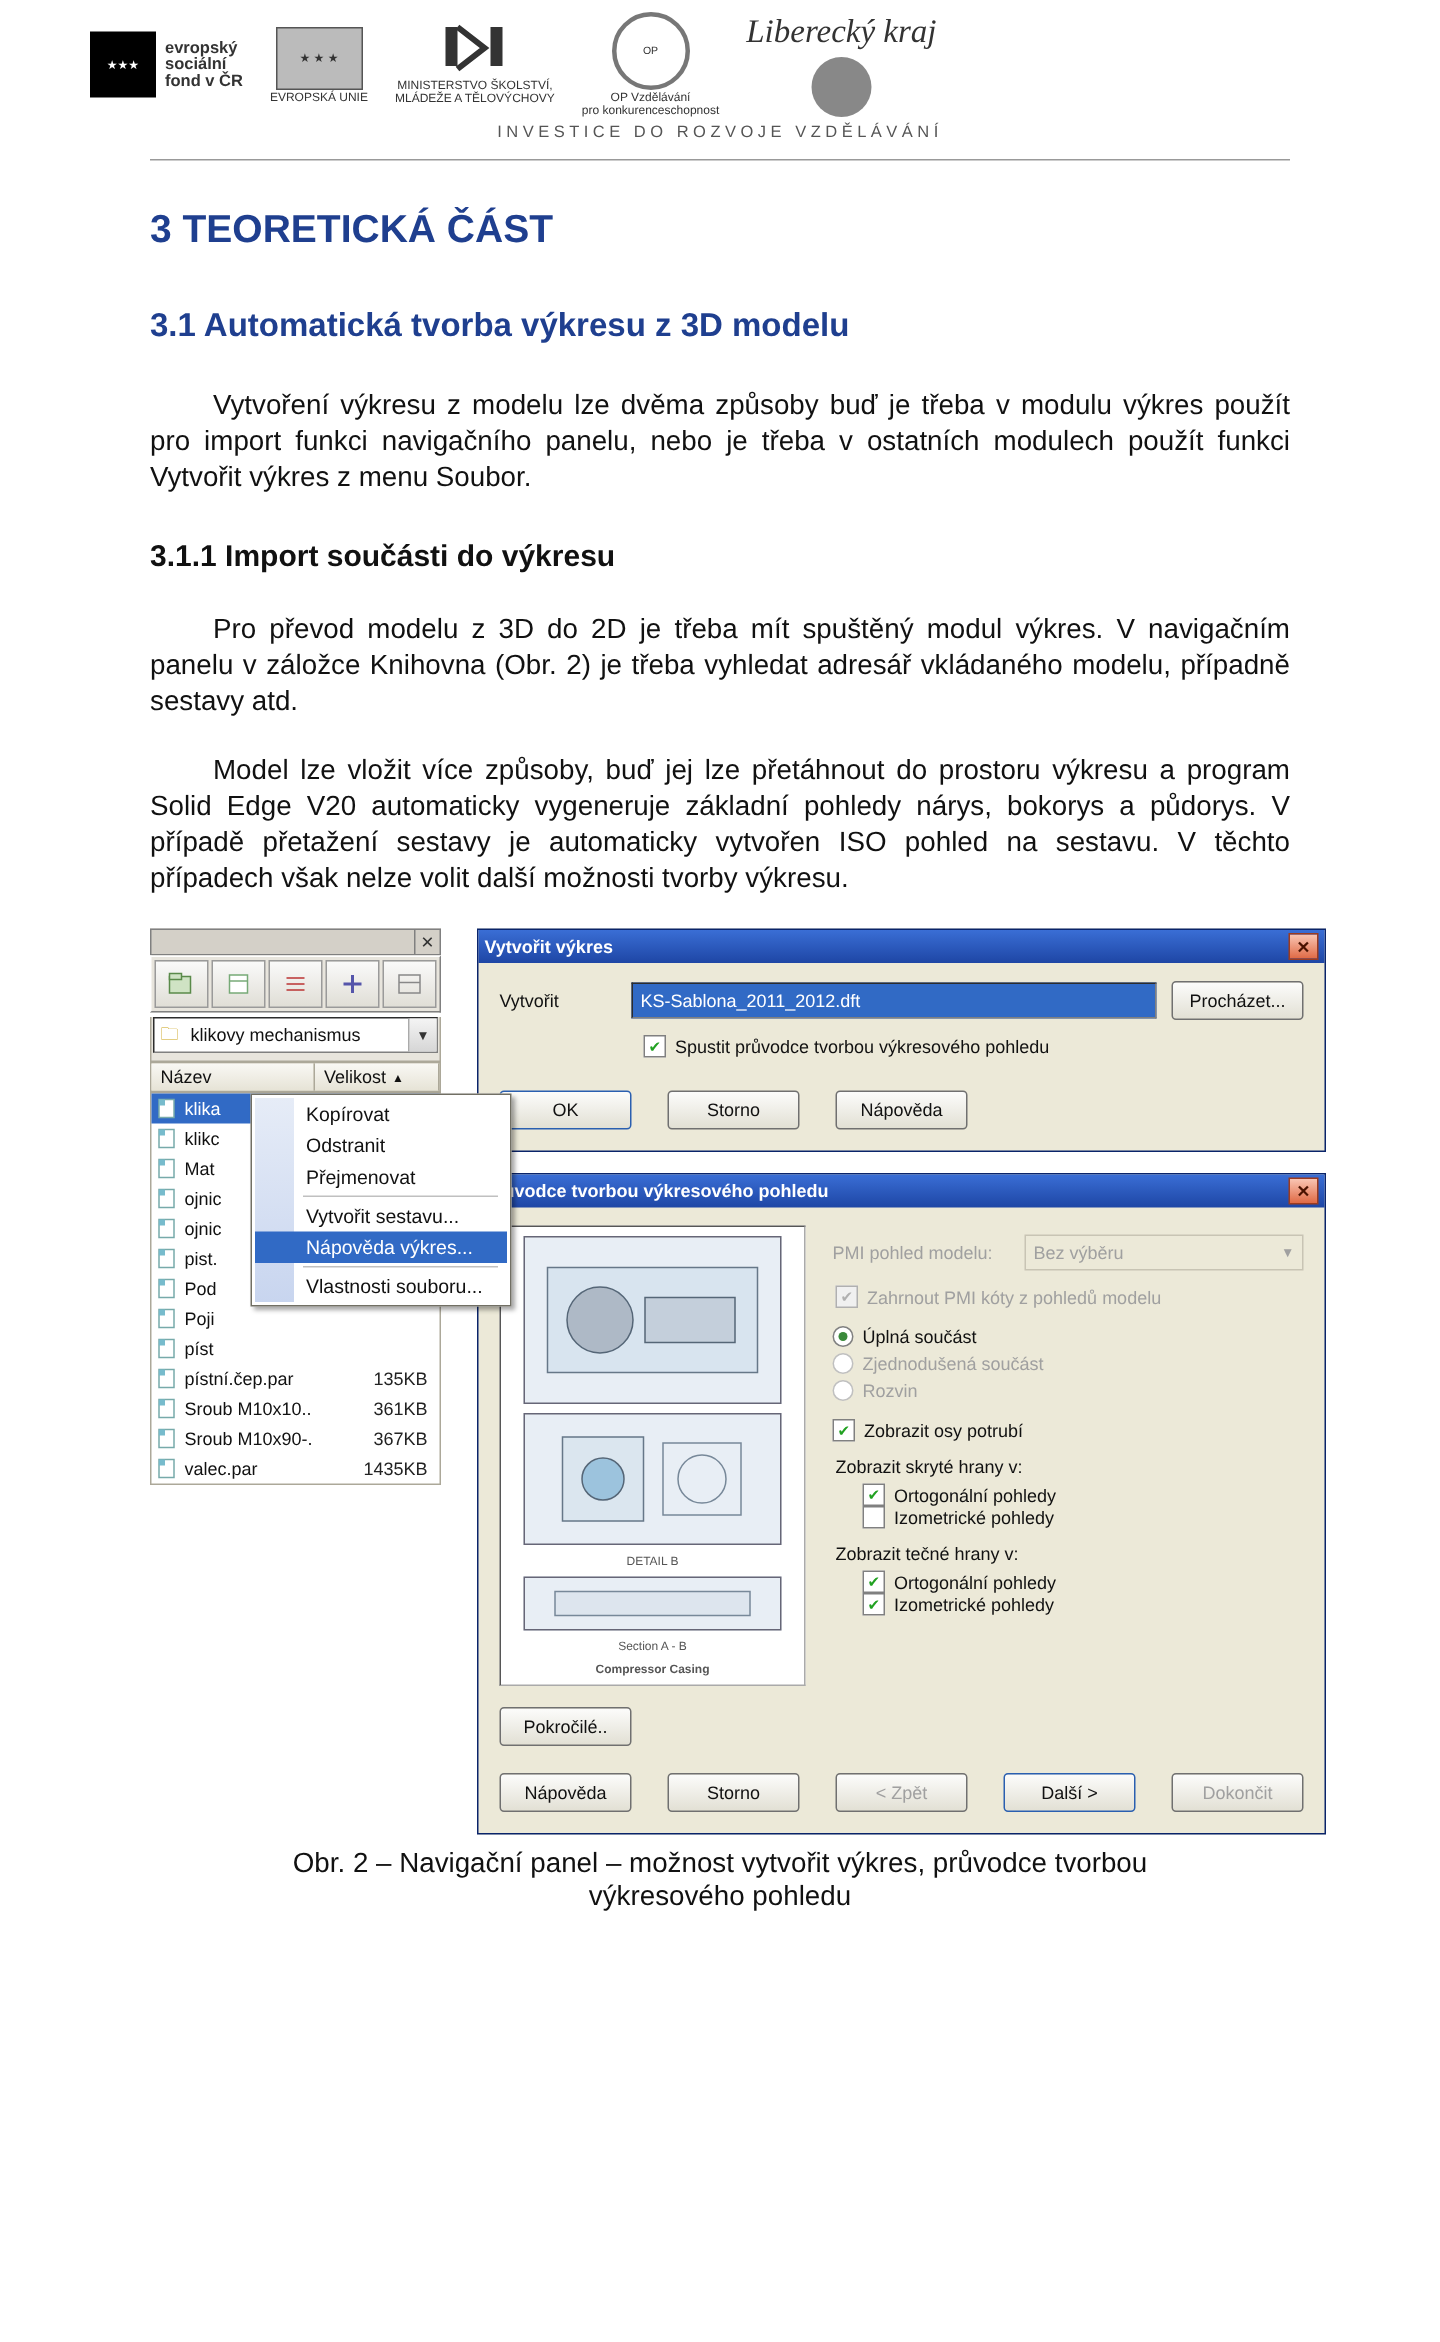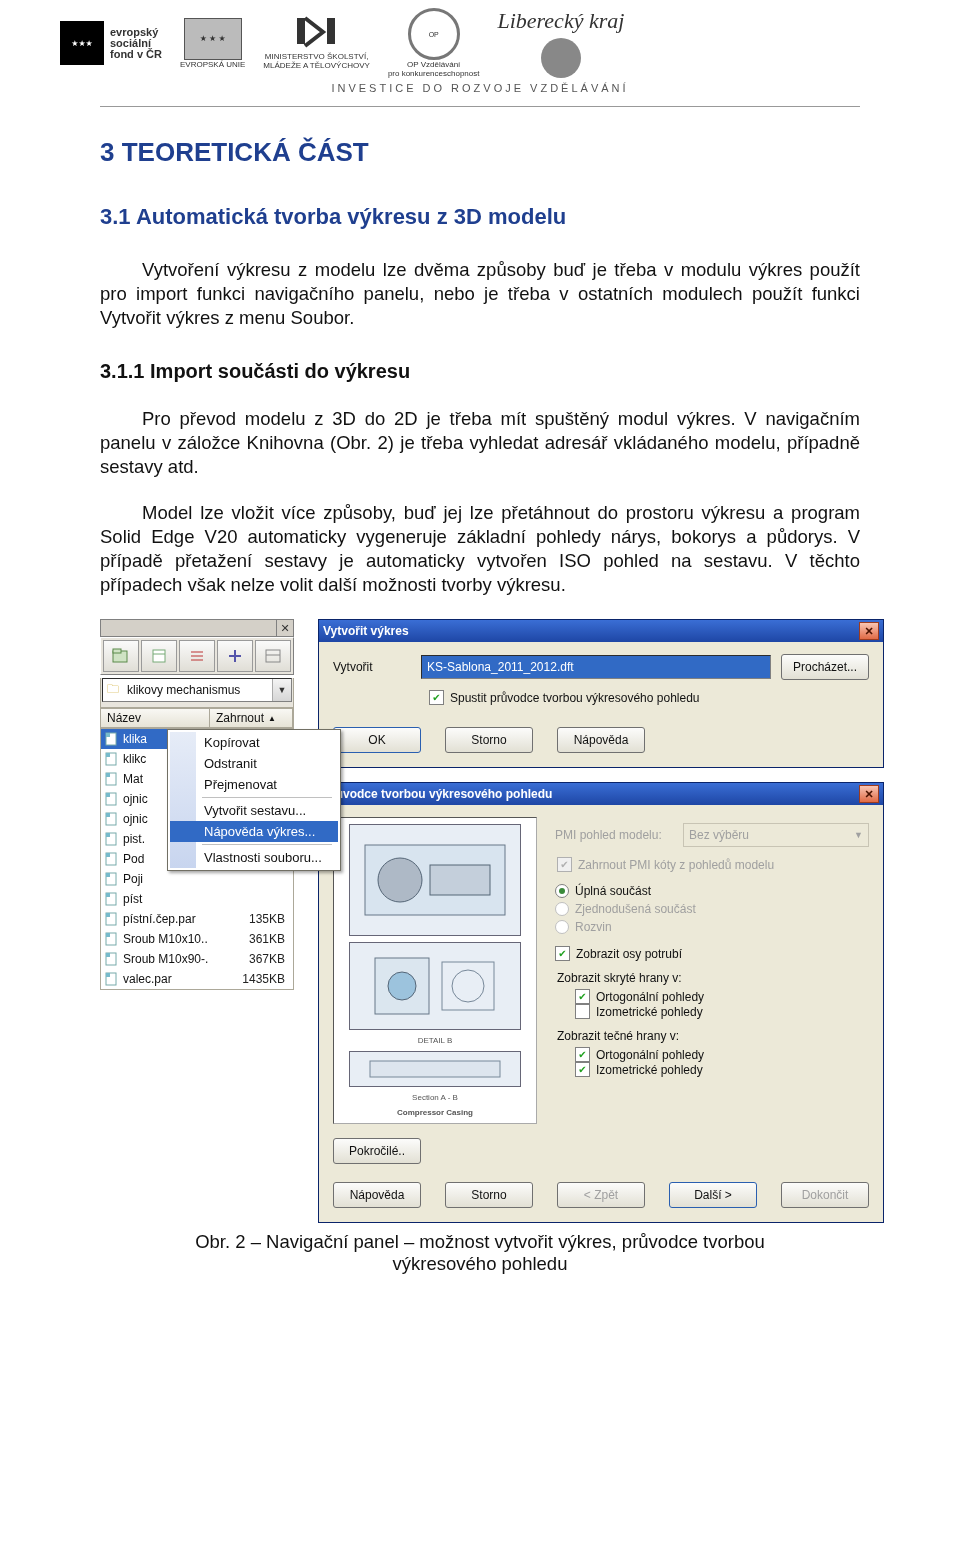--- a/index.html
+++ b/index.html
@@ -357,21 +357,21 @@
       <div style="background:#e8e5dd;border:1px solid #aca899;border-top:none;padding-bottom:2px">
         <div class="combo">
           <span class="ficon">🗀</span>
           <span class="txt">klikovy mechanismus</span>
           <span class="dd">▼</span>
         </div>
       </div>
       <div class="list-head">
         <div class="col" style="flex:1">Název</div>
         <div class="col" style="width:70px;display:flex;align-items:center;gap:4px">
-            <span>Zahrnout</span>
+            <span>Velikost</span>
             <span style="font-size:8px">▲</span>
           </div>
       </div>
       <div class="list-body">
         <div id="file-rows">
             <div class="frow sel">
               <span class="ficon">
                 <svg width="14" height="14">
                   <rect x="1" y="1" width="10" height="12" fill="#fff" stroke="#7aa"></rect>
                   <rect x="1" y="1" width="4" height="4" fill="#7bc"></rect>

